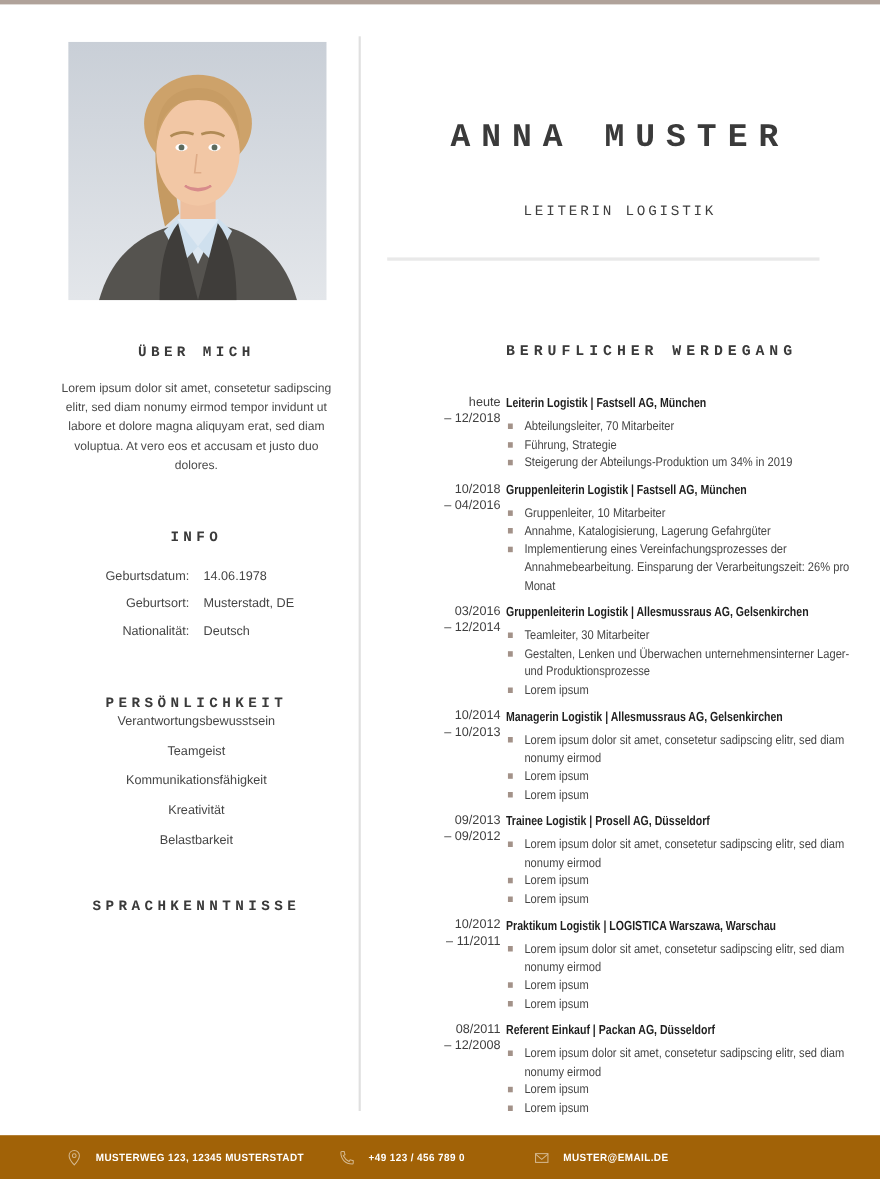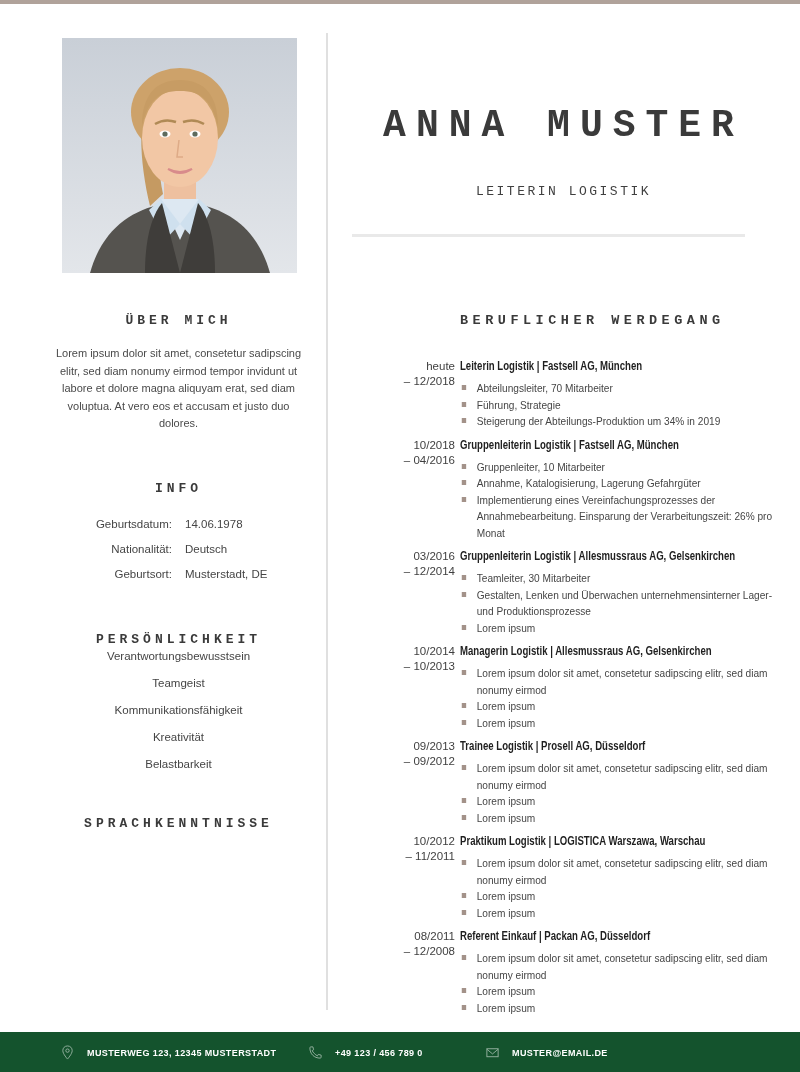--- a/index.html
+++ b/index.html
@@ -24,21 +24,21 @@
   .kv-label{text-align:right;color:#454545;}
   .kv-value{text-align:left;color:#454545;}
   .sec-personality{margin-top:50px;}
   .personality-list{}
   .personality-item{text-align:center;font-size:11.5px;line-height:16px;margin-bottom:11px;color:#454545;}
   .sec-languages{margin-top:44px;}
   
   .header{position:absolute;left:327px;top:0;width:473px;text-align:center;}
   .name{
     margin-top:108px;font-family:"Liberation Mono", monospace;font-weight:bold;
-    font-size:38px;line-height:36px;letter-spacing:10px;color:#3a3a3a;white-space:nowrap;
+    font-size:30px;line-height:36px;letter-spacing:10px;color:#3a3a3a;white-space:nowrap;
   }
   .job-title{
     margin-top:40px;font-family:"Liberation Mono", monospace;font-size:13px;line-height:16px;
     letter-spacing:2.5px;color:#3f3f3f;white-space:nowrap;
   }
   .header-divider{margin:34px 55px 0 25px;height:3px;background:#e9e9e9;}
   
   .career{position:absolute;left:327px;top:313px;width:473px;}
   .career-heading{
     margin-left:93px;font-family:"Liberation Mono", monospace;font-weight:bold;
@@ -48,21 +48,21 @@
   .entry{display:grid;grid-template-columns:128px 330px;column-gap:5px;margin-bottom:8px;}
   .entry-dates{text-align:right;font-size:11.5px;line-height:15px;color:#3f3f3f;}
   .entry-title{
     font-weight:bold;font-size:12px;line-height:15px;color:#1f1f1f;
     white-space:nowrap;transform:scaleX(0.8);transform-origin:0 50%;
   }
   .entry-bullets{margin-top:6px;width:355px;transform:scaleX(0.88);transform-origin:0 0;}
   .bullet-row{display:flex;gap:12px;font-size:11.5px;line-height:16.5px;color:#454545;}
   .bullet-square{flex:0 0 auto;width:5px;height:5px;background:#a39289;margin-top:5px;margin-left:2px;}
   
-  .footer{position:absolute;left:0;bottom:0;width:800px;height:40px;background:#14532d;}
+  .footer{position:absolute;left:0;bottom:0;width:800px;height:40px;background:#a16207;}
   .footer-item{position:absolute;top:0;height:40px;display:flex;align-items:center;gap:12px;}
   .footer-item .txt{
     color:#ffffff;font-weight:bold;font-size:9.5px;letter-spacing:0.4px;white-space:nowrap;
     transform:scaleX(0.95);transform-origin:0 50%;
   }
   .f-icon{width:15px;height:15px;opacity:0.55;}
   .fi-1{left:60px;} .fi-2{left:308px;} .fi-3{left:485px;}
 </style>
 </head>
 <body>
@@ -108,27 +108,27 @@
   <div class="sec-info">
     <div class="side-heading">INFO</div>
     <div class="kv-grid">
 
         <div class="kv-row">
           <span class="kv-label">Geburtsdatum:</span>
           <span class="kv-value">14.06.1978</span>
         </div>
 
         <div class="kv-row">
+          <span class="kv-label">Geburtsort:</span>
+          <span class="kv-value">Musterstadt, DE</span>
+        </div>
+
+        <div class="kv-row">
           <span class="kv-label">Nationalität:</span>
           <span class="kv-value">Deutsch</span>
-        </div>
-
-        <div class="kv-row">
-          <span class="kv-label">Geburtsort:</span>
-          <span class="kv-value">Musterstadt, DE</span>
         </div>
       </div>
   </div>
 
   <div class="sec-personality">
     <div class="side-heading">PERSÖNLICHKEIT</div>
     <div class="personality-list">
 
         <div class="personality-item">Verantwortungsbewusstsein</div>
 

